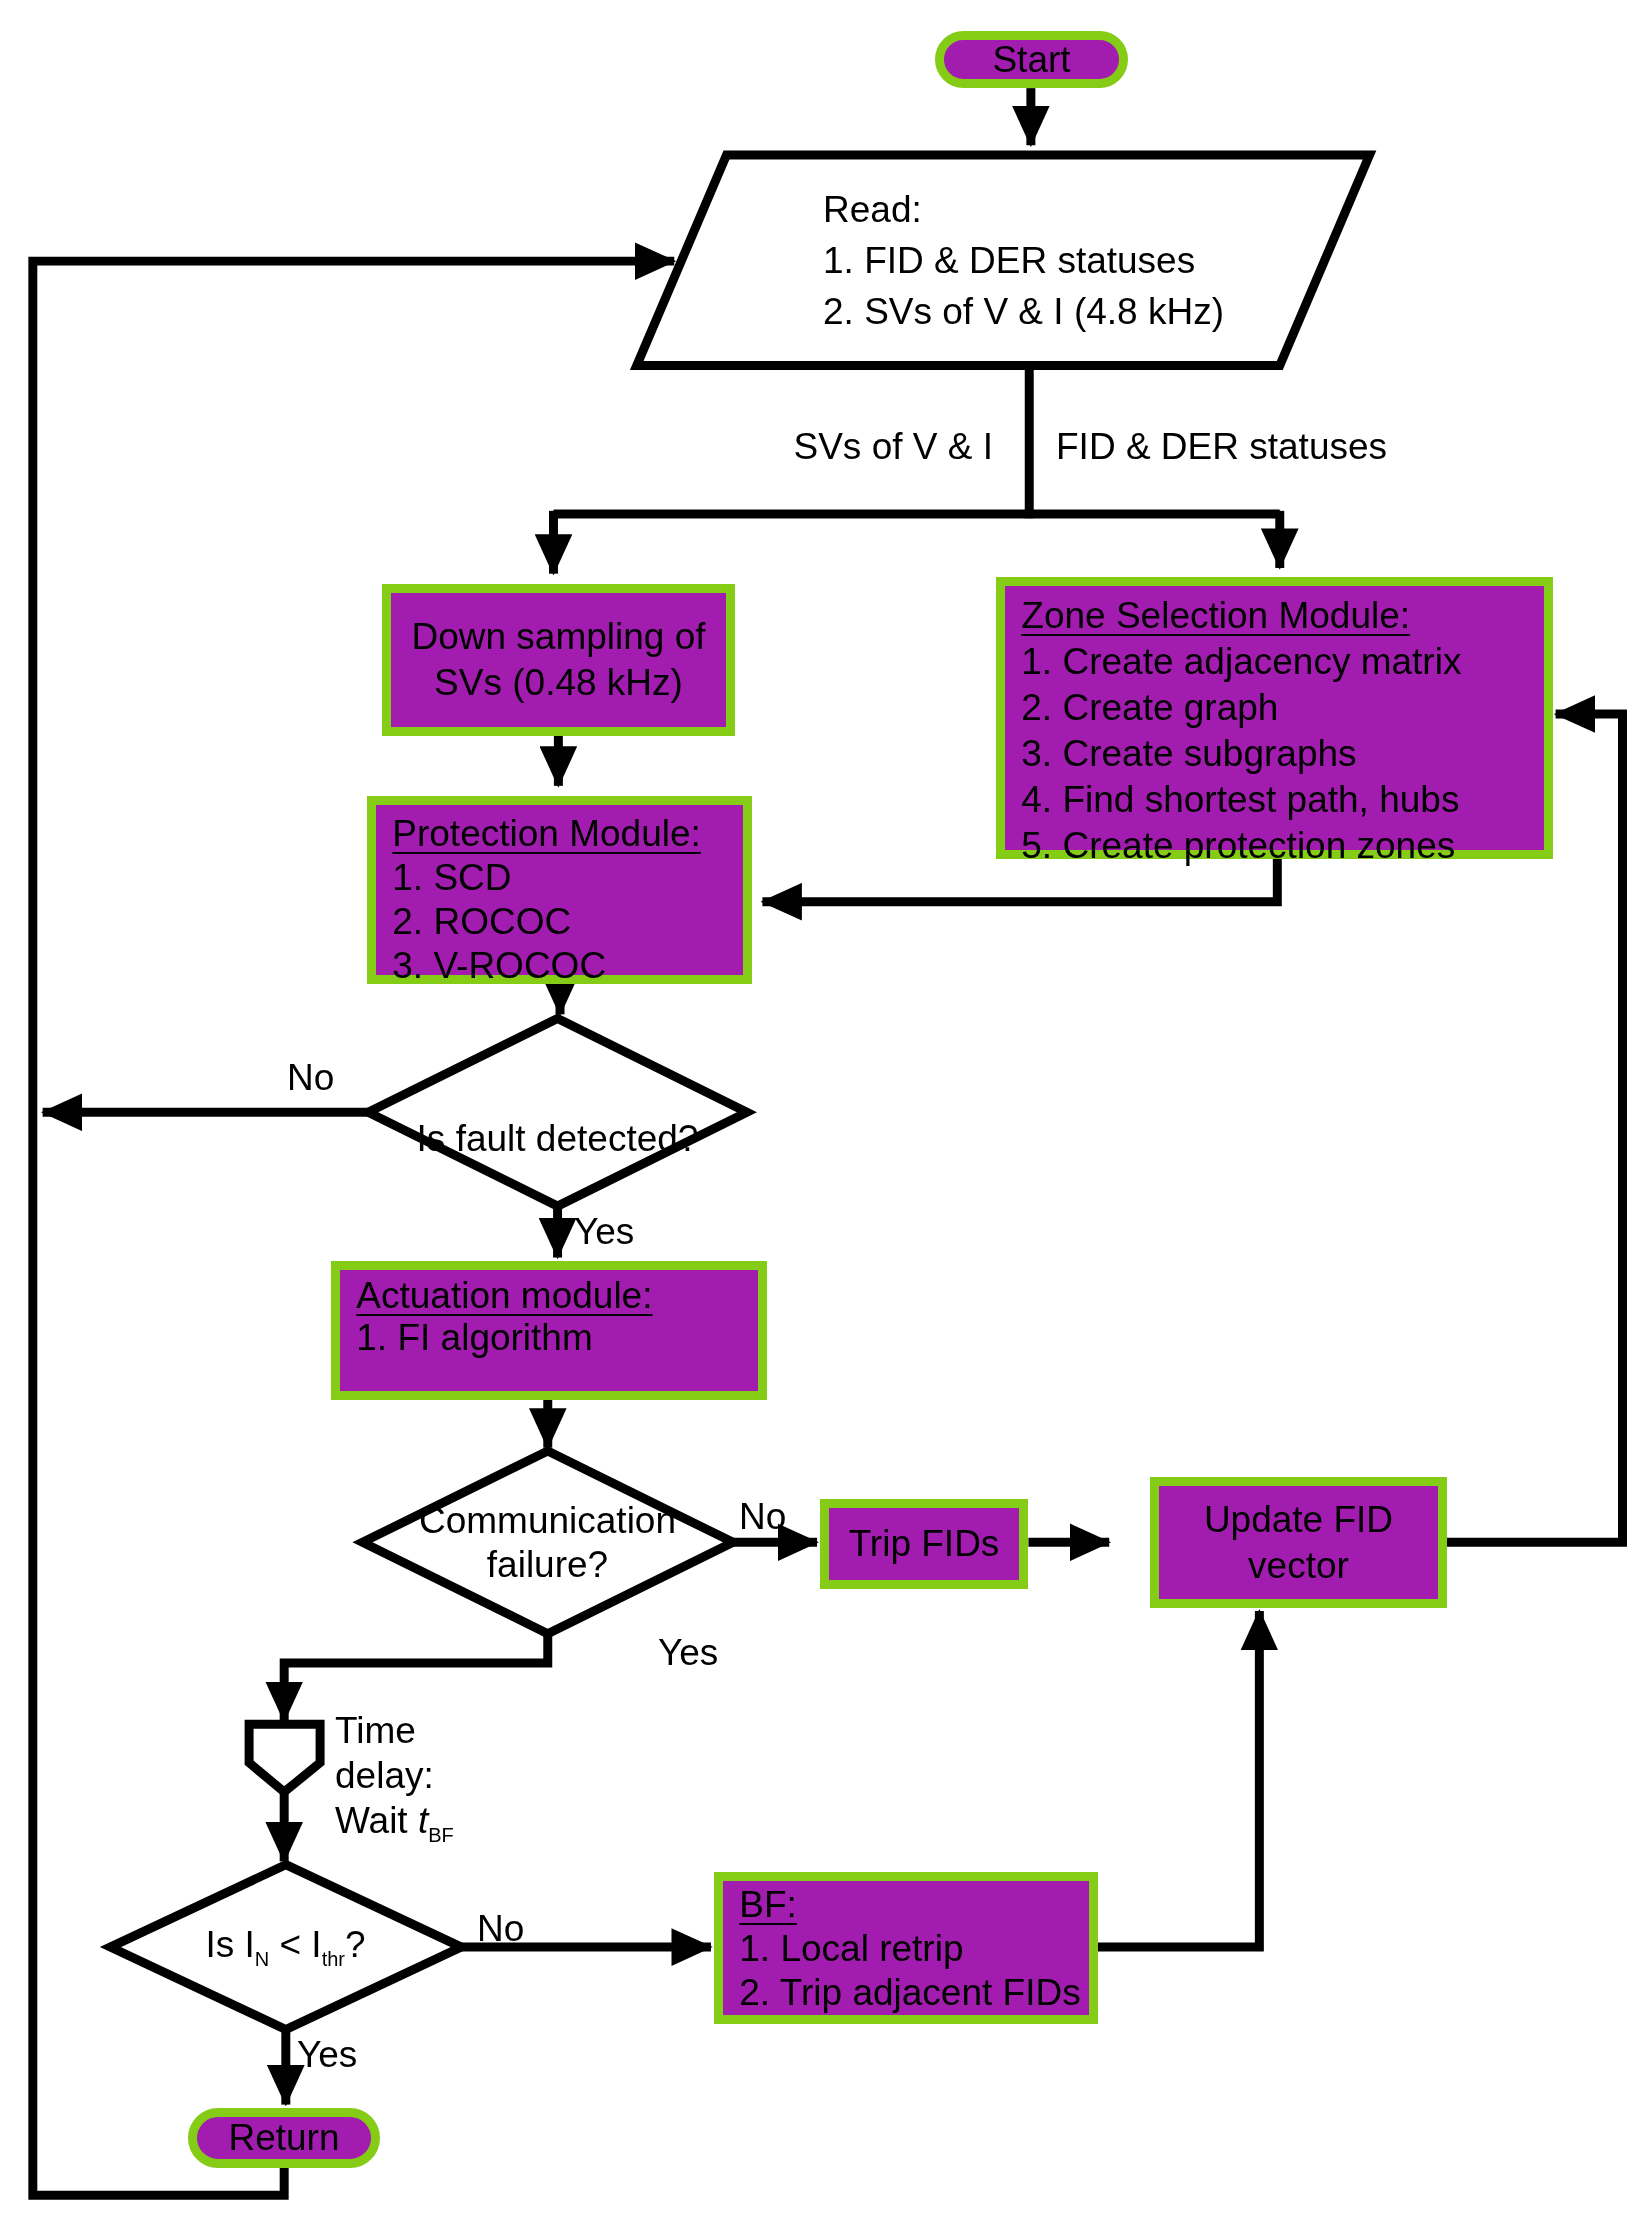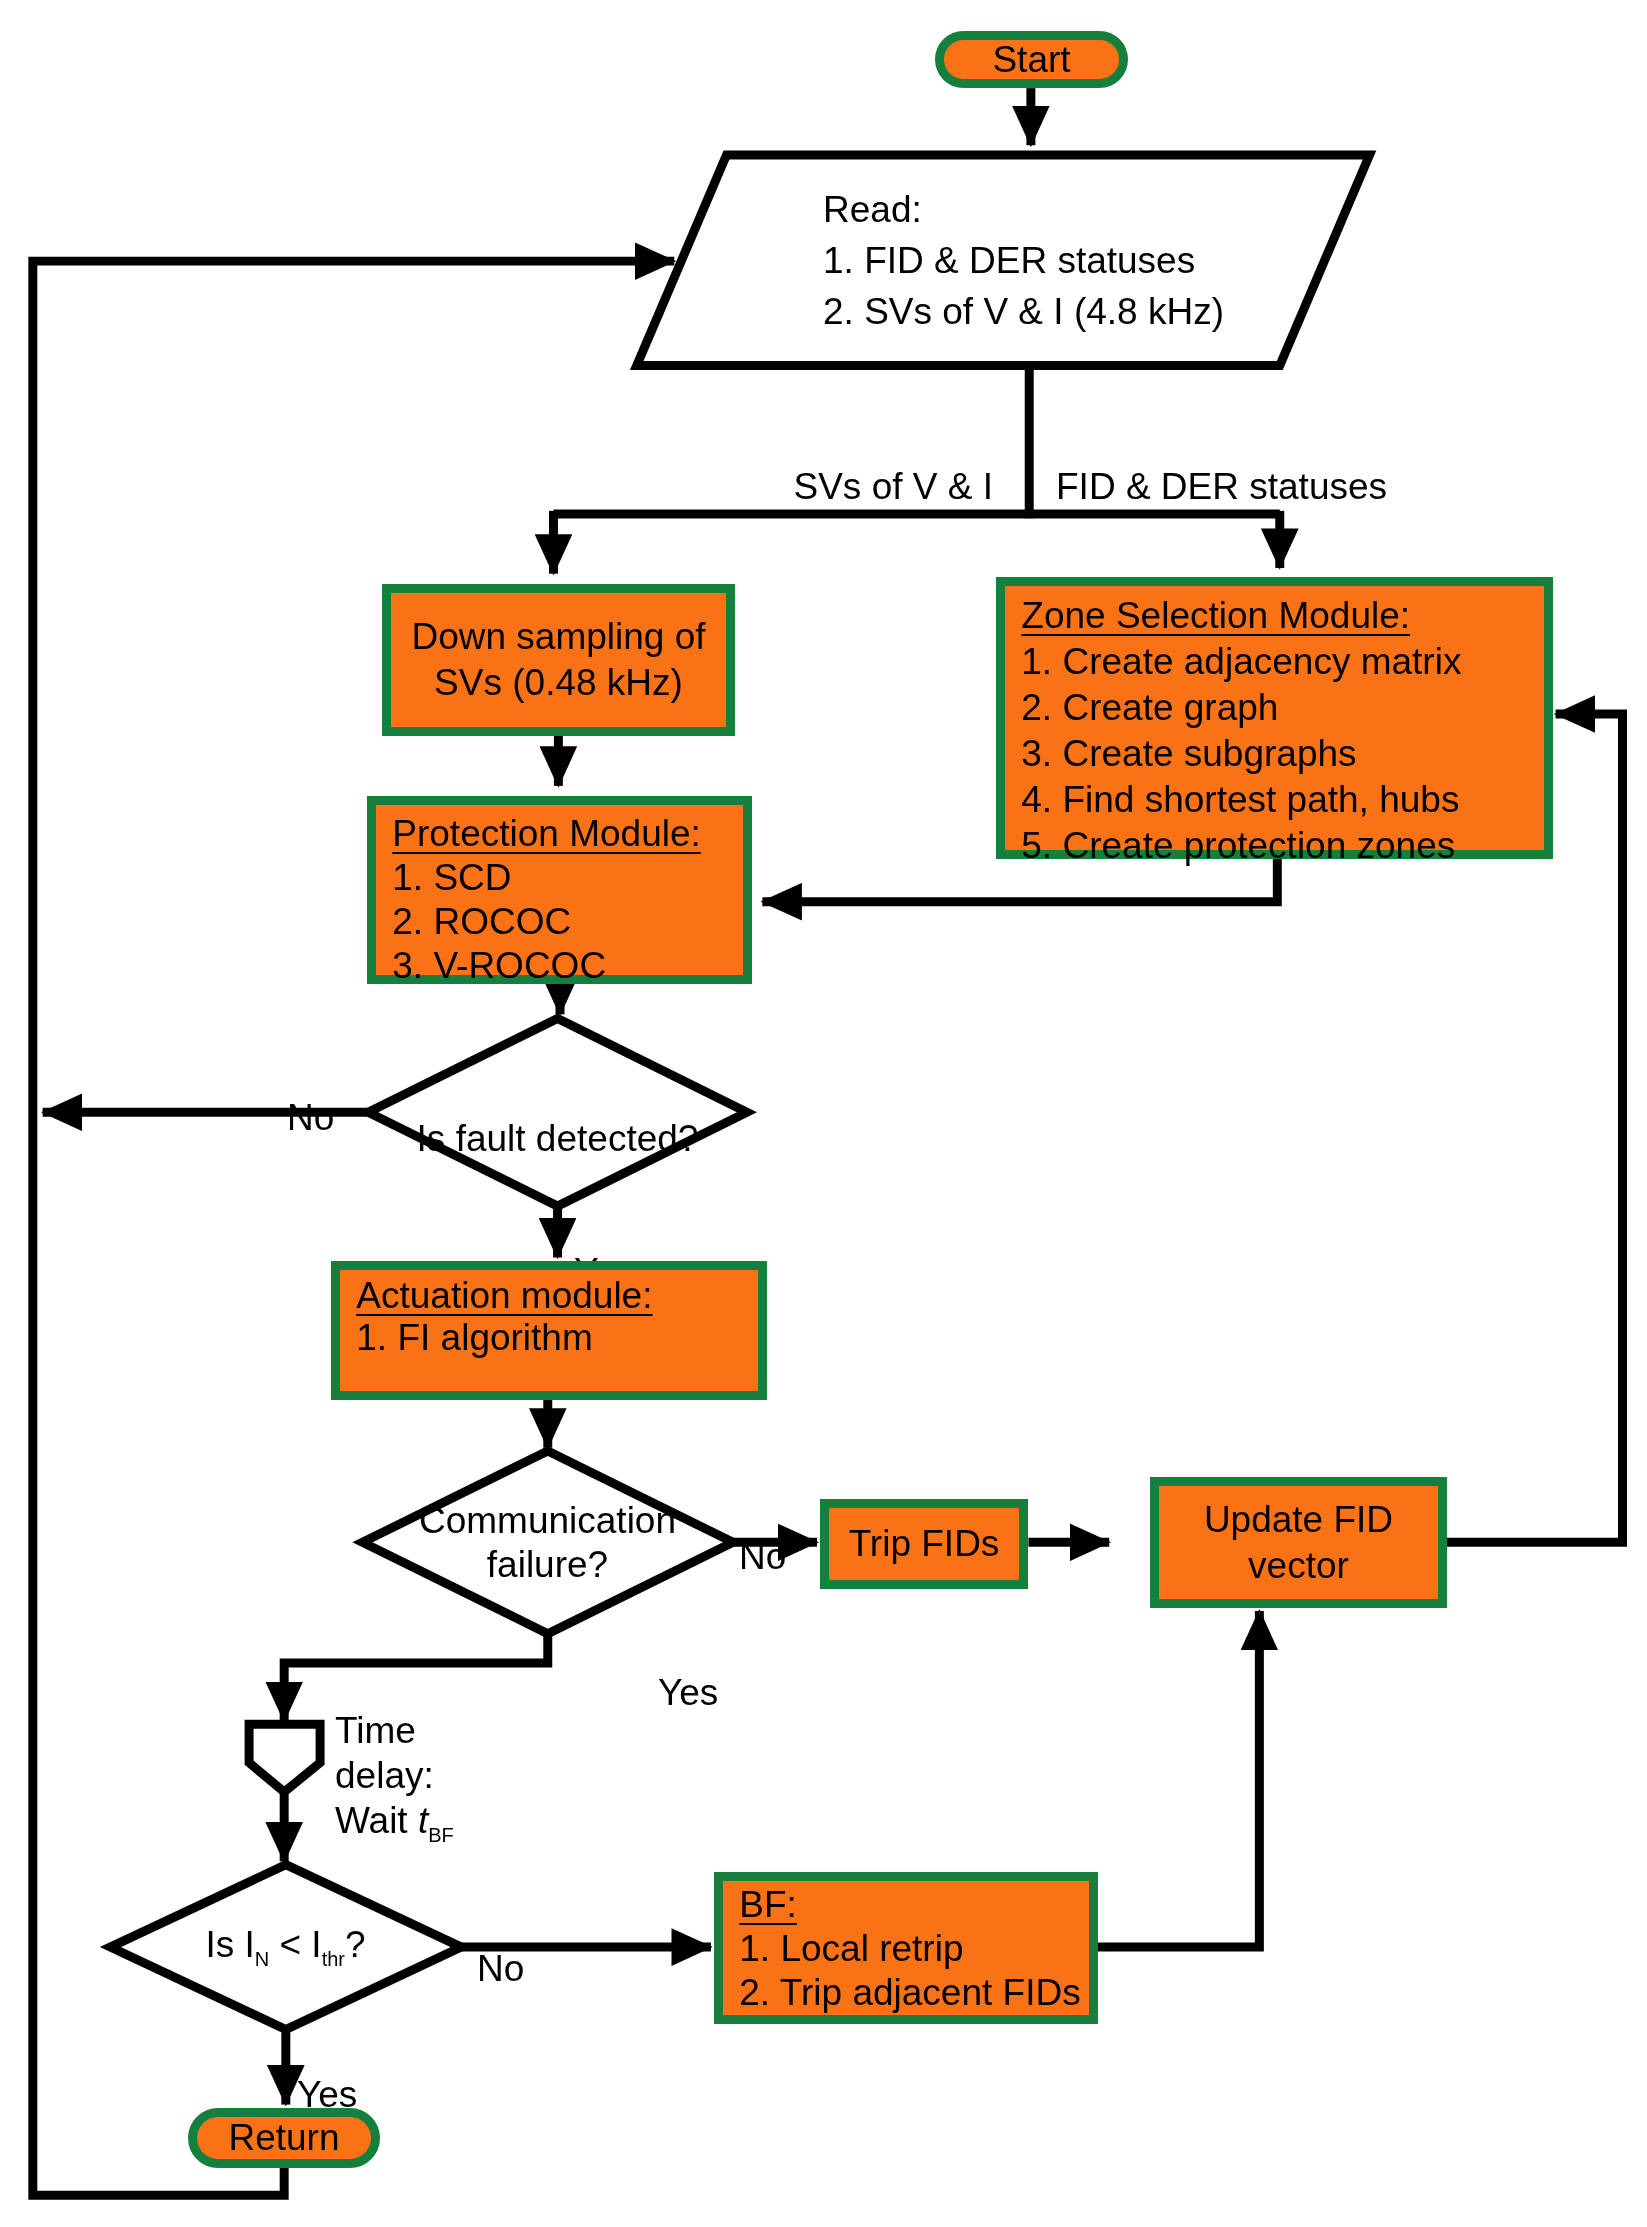--- a/index.html
+++ b/index.html
@@ -2,32 +2,32 @@
 <html style="font-size:13px"><head>
 <meta charset="utf-8">
 <style>
   html,body { margin:0; padding:0; background:#ffffff; }
   .canvas {
     position:relative; width:1648px; height:2227px; background:#ffffff;
     font-family:"Liberation Sans", sans-serif; color:#000; overflow:hidden;
   }
   svg.layer { position:absolute; left:0; top:0; width:1648px; height:2227px; }
   .box {
-    position:absolute; box-sizing:border-box; border:9px solid #15803d;
-    background:#f97316; font-size:37px; line-height:46px;
+    position:absolute; box-sizing:border-box; border:9px solid #84cc16;
+    background:#a21caf; font-size:37px; line-height:46px;
   }
   .pill { border-radius:37px; }
   .center { display:flex; align-items:center; justify-content:center; text-align:center; }
   .list { padding:6.5px 6.5px 0 16.3px; }
   .overlay {
     position:absolute; display:flex; align-items:center; justify-content:center;
     text-align:center; font-size:37px; line-height:44px; background:transparent;
   }
   .title { text-decoration:underline; text-decoration-thickness:2.4px; text-underline-offset:5.7px; }
-  .lbl { position:absolute; font-size:37px; line-height:42px; white-space:nowrap;margin-top:40px; }
+  .lbl { position:absolute; font-size:37px; line-height:42px; white-space:nowrap; }
   .lbl.r { text-align:right; }
   .sub { font-size:20px; position:relative; top:9px; }
   .ital { font-style:italic; }
   .line-item { white-space:nowrap; }
 </style>
 </head>
 <body>
 
 <div class="canvas">
 

